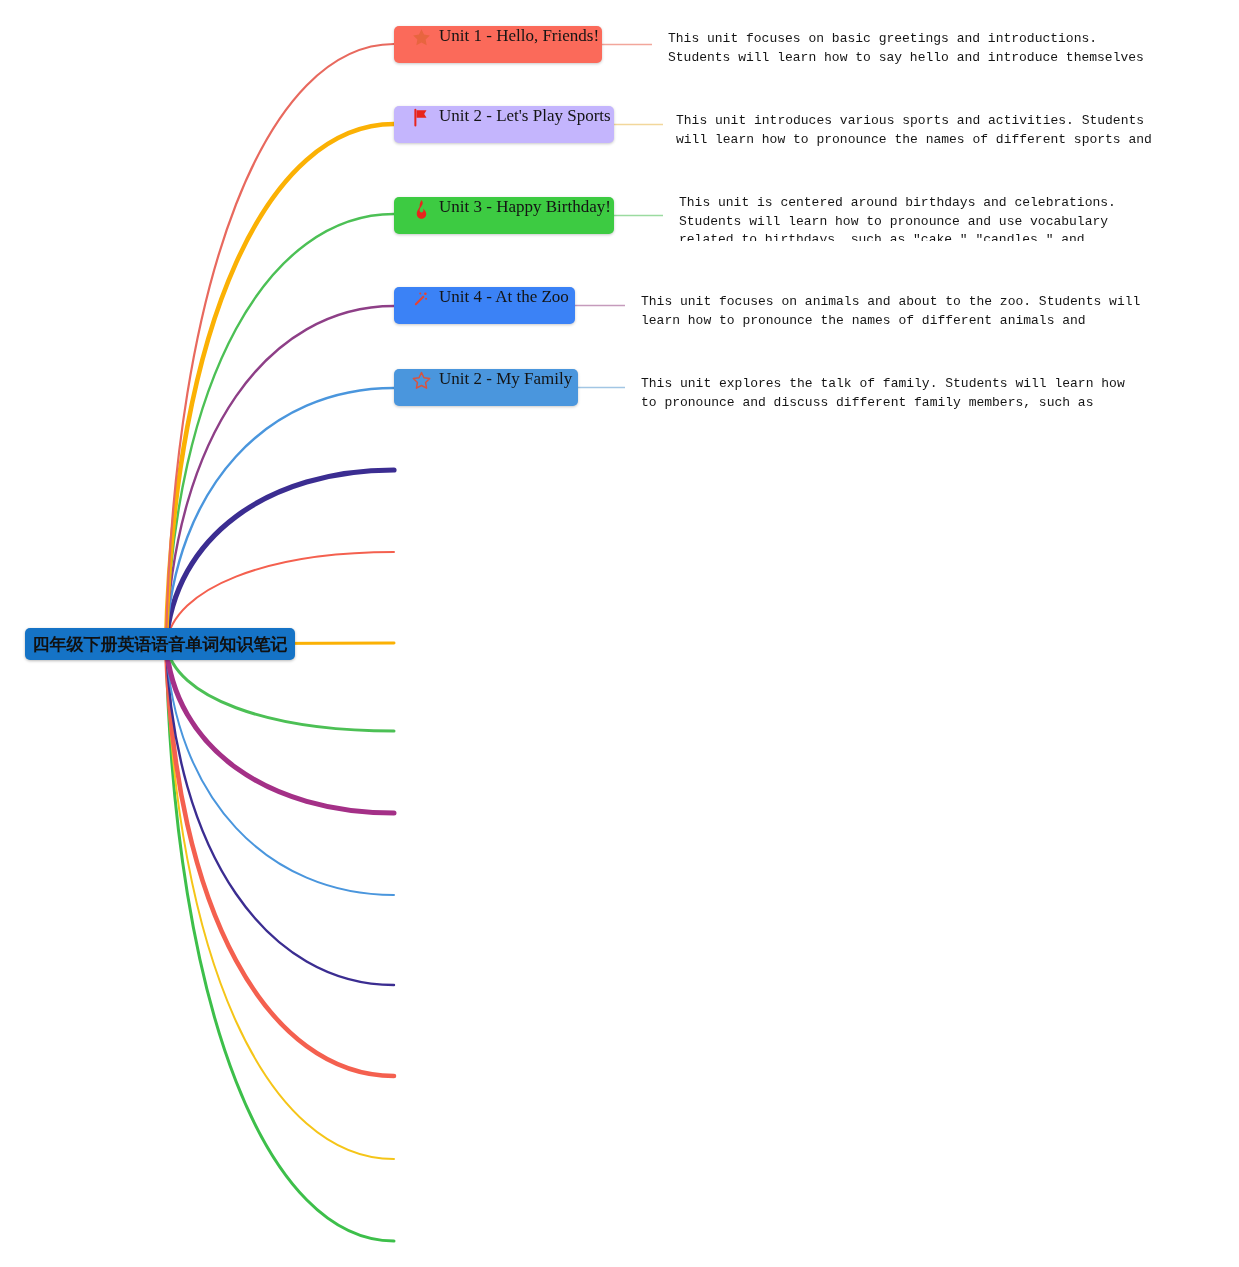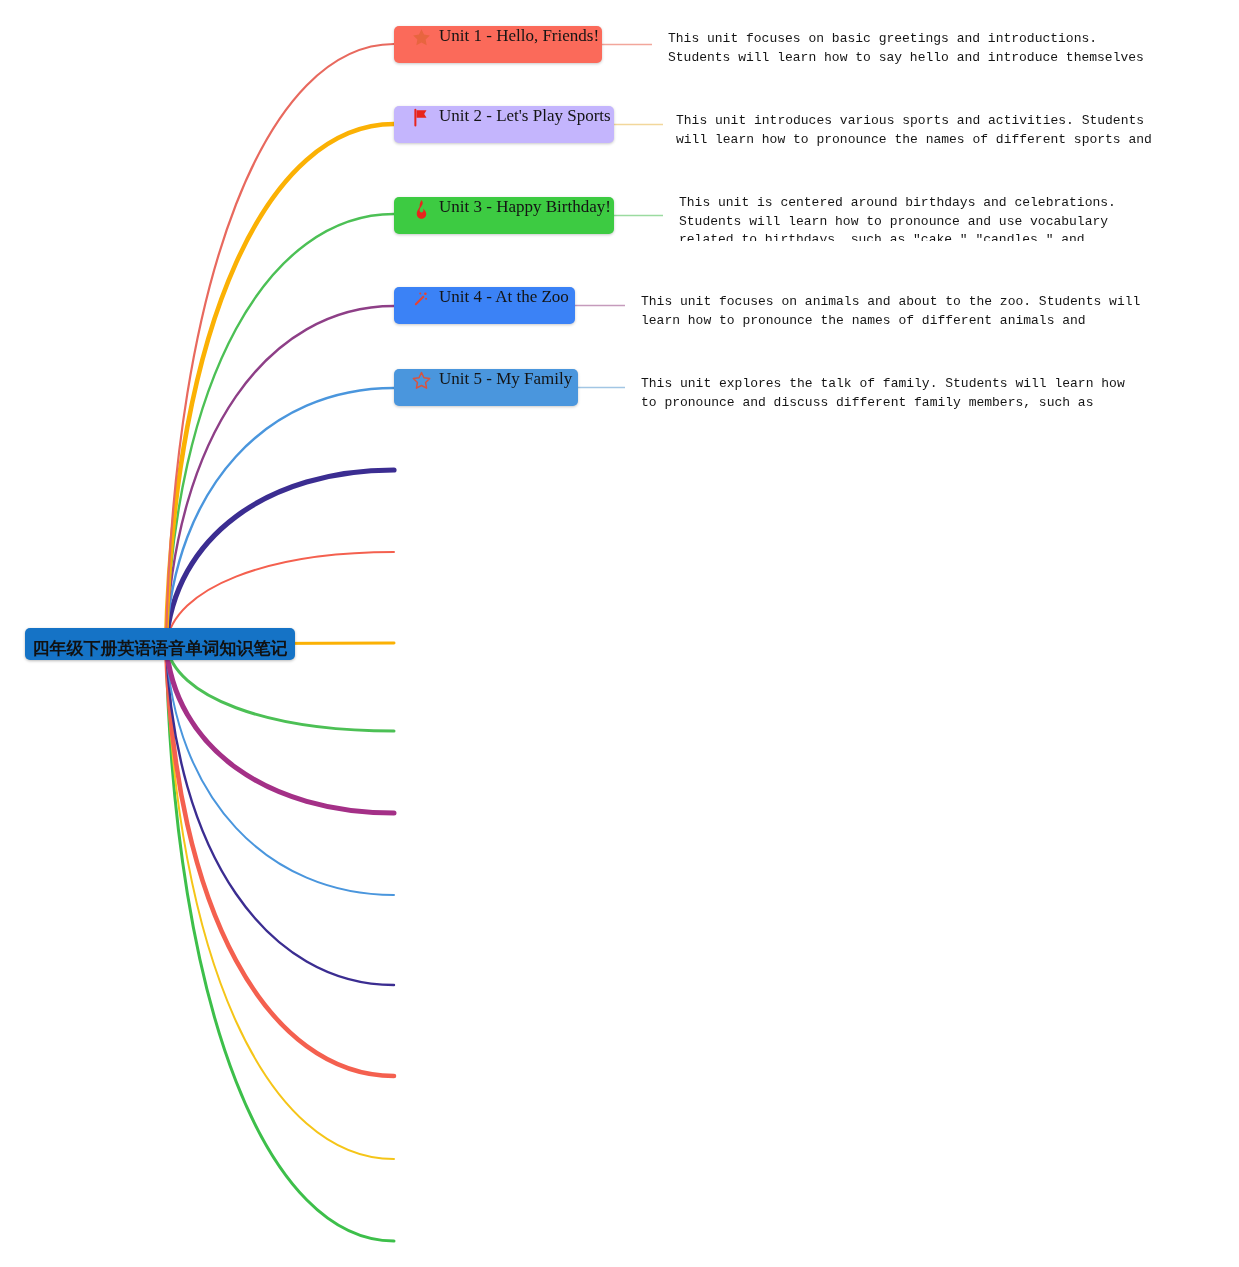--- a/index.html
+++ b/index.html
@@ -28,21 +28,21 @@
   .root-node {
     position: absolute;
     left: 25px;
     top: 628px;
     width: 270px;
     height: 32px;
     background: #1573c6;
     border-radius: 5px;
     box-shadow: 0 1px 3px rgba(0,0,0,0.28);
     display: flex;
-    align-items: flex-end;
+    align-items: center;
     justify-content: center;
     z-index: 5;
   }
   .root-label {
     font-family: "DejaVu Sans", sans-serif;
     font-weight: bold;
     font-size: 17px;
     color: #111111;
     letter-spacing: 0px;
     white-space: nowrap;
@@ -157,18 +157,18 @@
         </span>
         <span class="unit-label">Unit 4 - At the Zoo</span>
       </div>
       <div class="desc-block desc-clip-2" style="left: 641px; top: 293px; width: 500px;">This unit focuses on animals and about to the zoo. Students will learn how to pronounce the names of different animals and discuss their experiences at the zoo.</div>
       <div class="unit-node" style="left: 394px; top: 369px; width: 184px; background: rgb(74, 150, 221);">
         <span class="unit-icon">
           <svg xmlns="http://www.w3.org/2000/svg" viewBox="0 0 24 24" width="21" height="21">
             <path d="M12 2.9l2.85 6 6.5.9-4.7 4.5 1.15 6.5L12 17.7 6.2 20.8l1.15-6.5-4.7-4.5 6.5-.9z" fill="none" stroke="#d9533f" stroke-width="1.7" stroke-linejoin="round"></path>
           </svg>
         </span>
-        <span class="unit-label">Unit 5 - My Family</span>
+        <span class="unit-label">Unit 2 - My Family</span>
       </div>
       <div class="desc-block desc-clip-2" style="left: 641px; top: 375px; width: 500px;">This unit explores the talk of family. Students will learn how to pronounce and discuss different family members, such as "mother," "father," "brother," and "sister."</div>
     </div>
 
 </div>
 
 </body></html>

